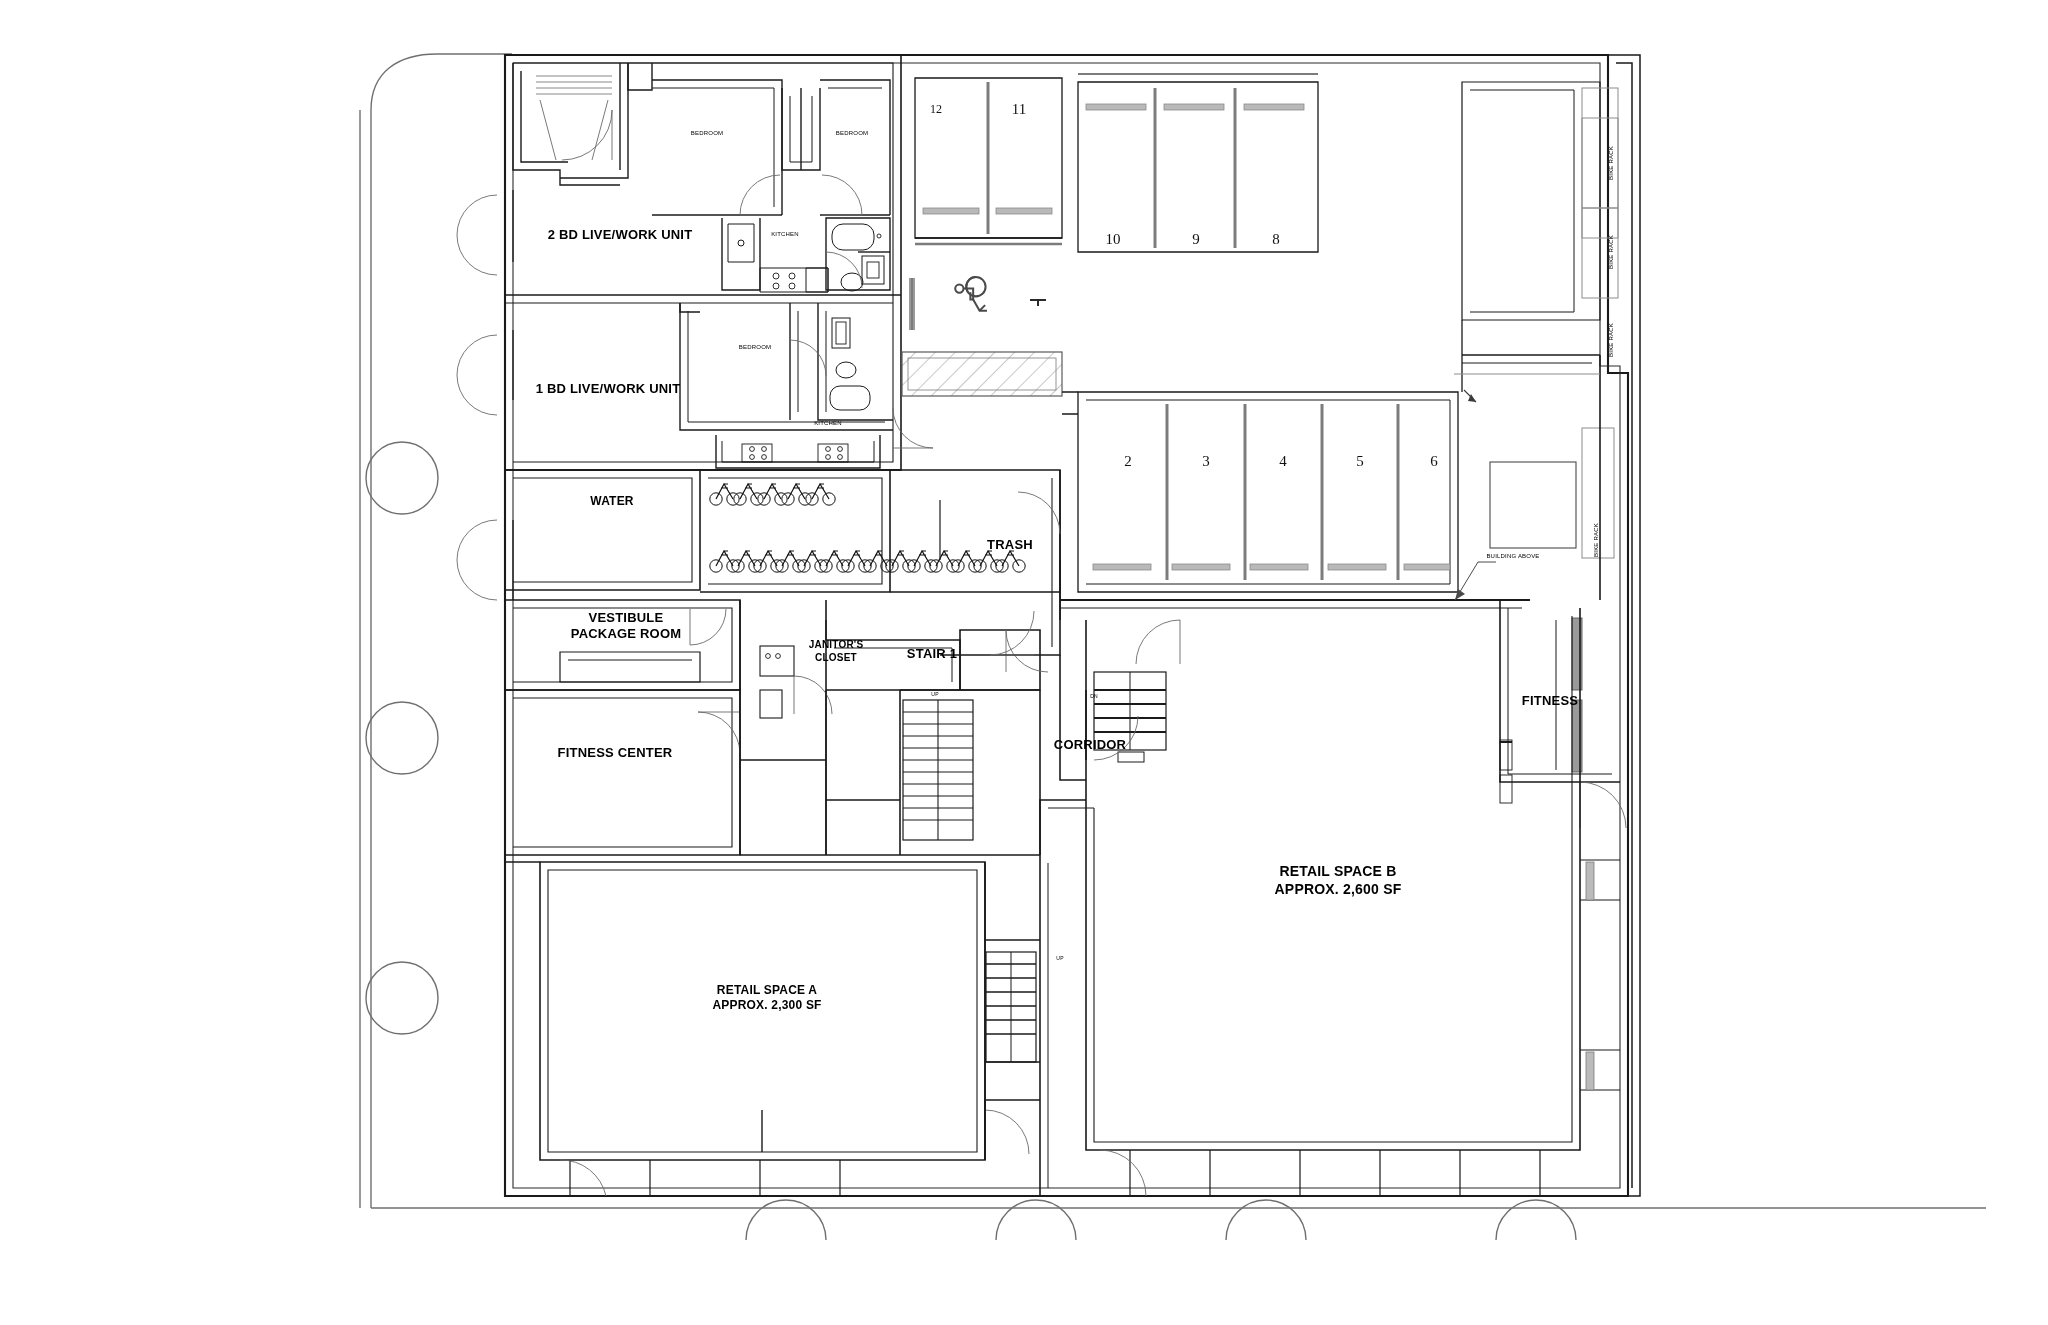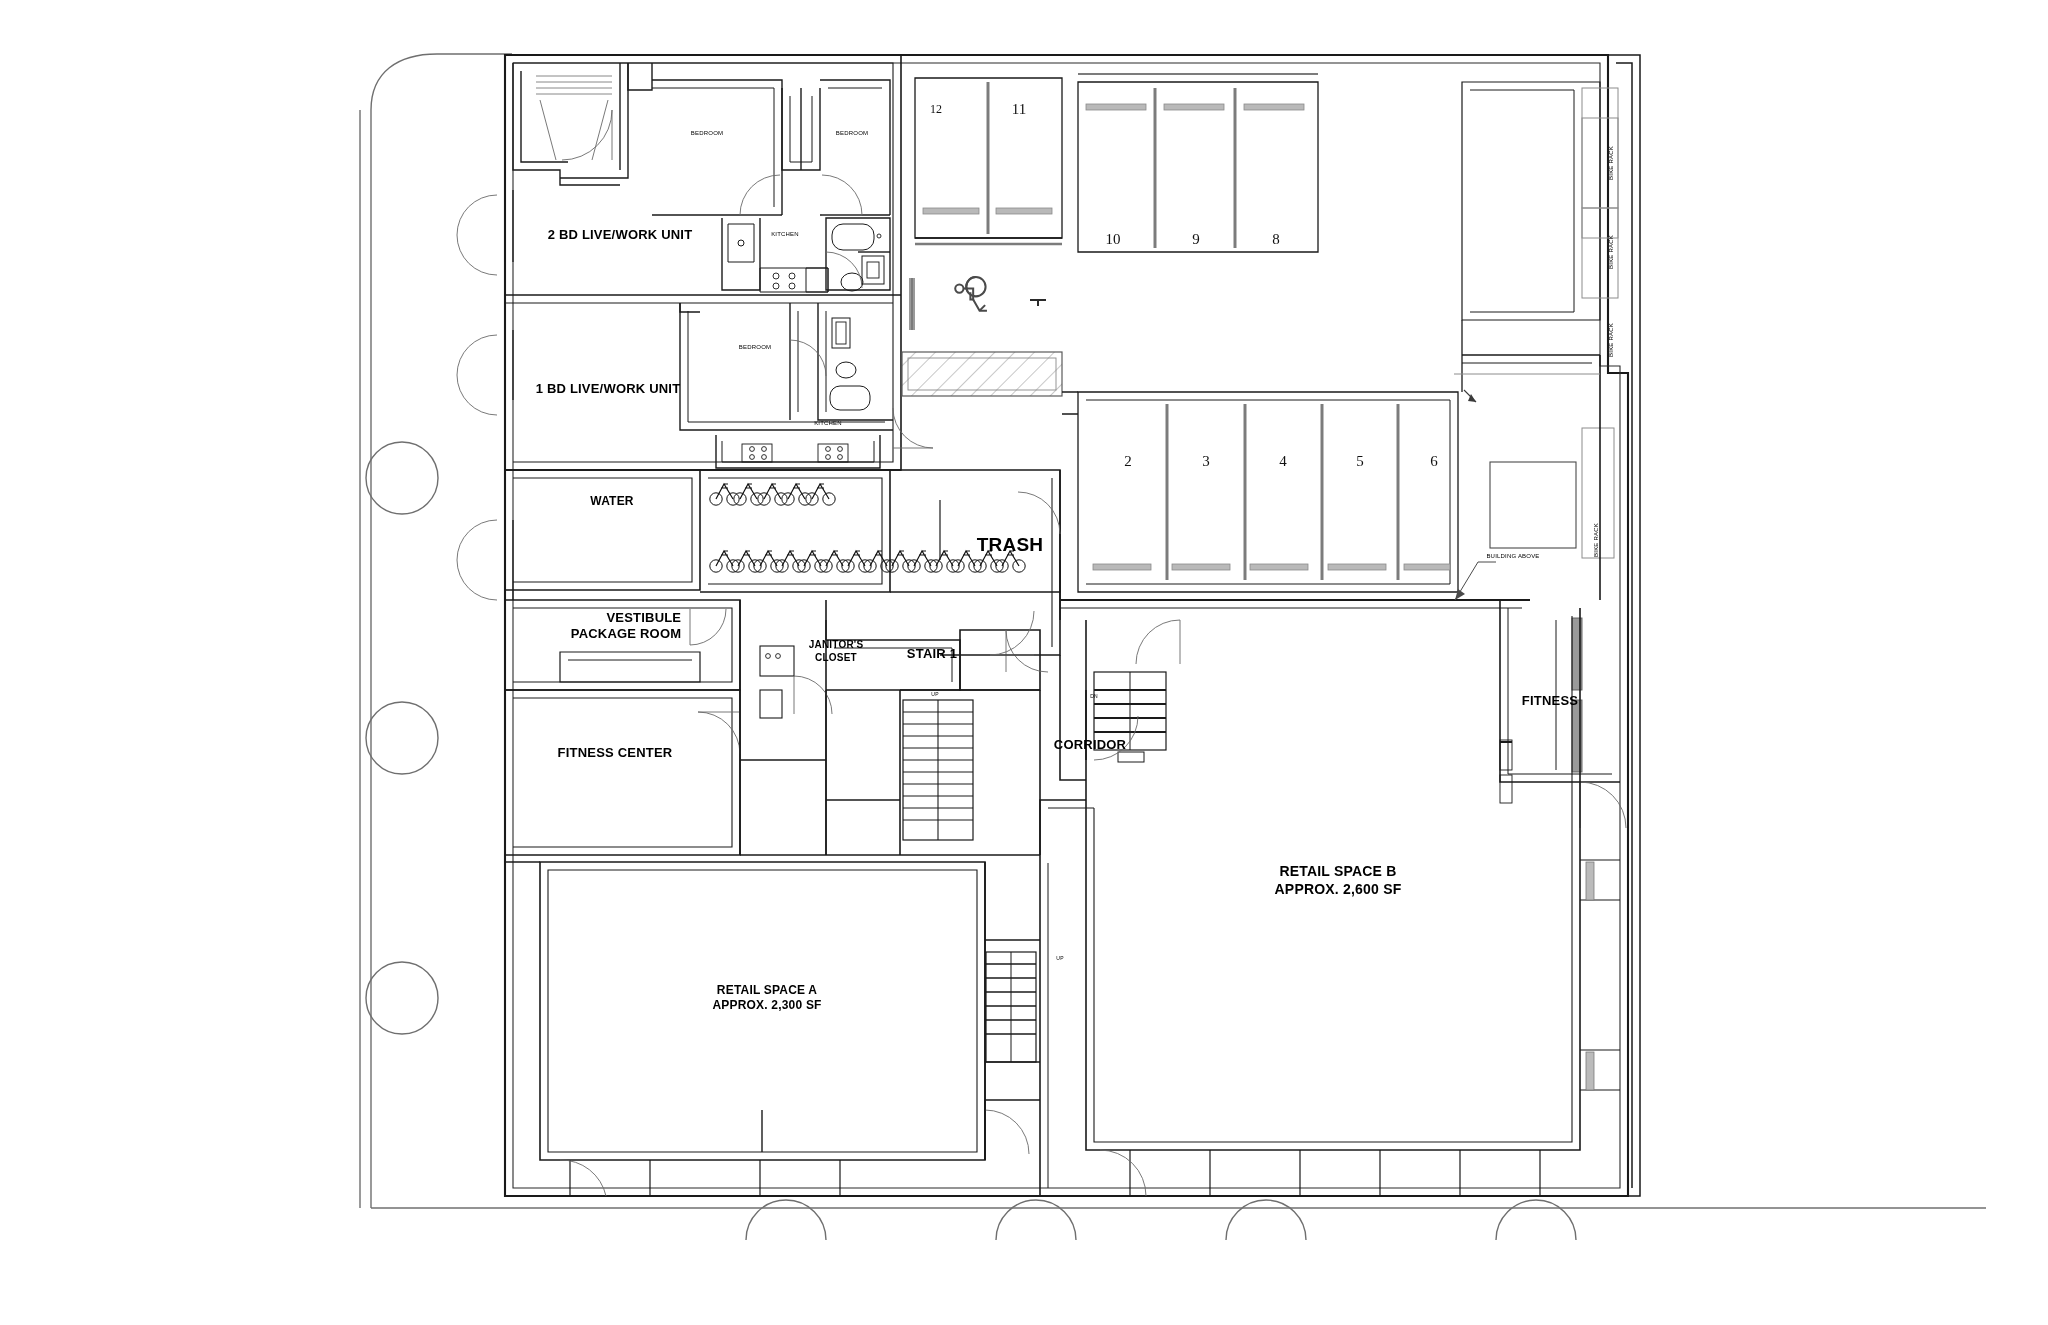--- a/index.html
+++ b/index.html
@@ -453,22 +453,22 @@
       <path d="M826 620 L826 640"></path>
     </g>
 
   </g>
 </svg>
 
 <div id="labels">
       <div class="lbl" style="left: 620px; top: 235px; font-size: 13px;">2 BD LIVE/WORK UNIT</div>
       <div class="lbl" style="left: 608px; top: 389px; font-size: 13px;">1 BD LIVE/WORK UNIT</div>
       <div class="lbl" style="left: 612px; top: 501px; font-size: 12px;">WATER</div>
-      <div class="lbl" style="left: 1010px; top: 545px; font-size: 19px;">TRASH</div>
-      <div class="lbl" style="left: 626px; top: 626px; font-size: 13px; text-align: right;">VESTIBULE
+      <div class="lbl" style="left: 1010px; top: 545px; font-size: 13px;">TRASH</div>
+      <div class="lbl" style="left: 626px; top: 626px; font-size: 13px;">VESTIBULE
 PACKAGE ROOM</div>
       <div class="lbl" style="left: 836px; top: 651px; font-size: 10px;">JANITOR'S
 CLOSET</div>
       <div class="lbl" style="left: 932px; top: 654px; font-size: 13px;">STAIR 1</div>
       <div class="lbl" style="left: 615px; top: 753px; font-size: 13px;">FITNESS CENTER</div>
       <div class="lbl" style="left: 1090px; top: 745px; font-size: 13px;">CORRIDOR</div>
       <div class="lbl" style="left: 1550px; top: 701px; font-size: 13px;">FITNESS</div>
       <div class="lbl" style="left: 767px; top: 998px; font-size: 12px;">RETAIL SPACE A
 APPROX. 2,300 SF</div>
       <div class="lbl" style="left: 1338px; top: 880px; font-size: 14px;">RETAIL SPACE B

